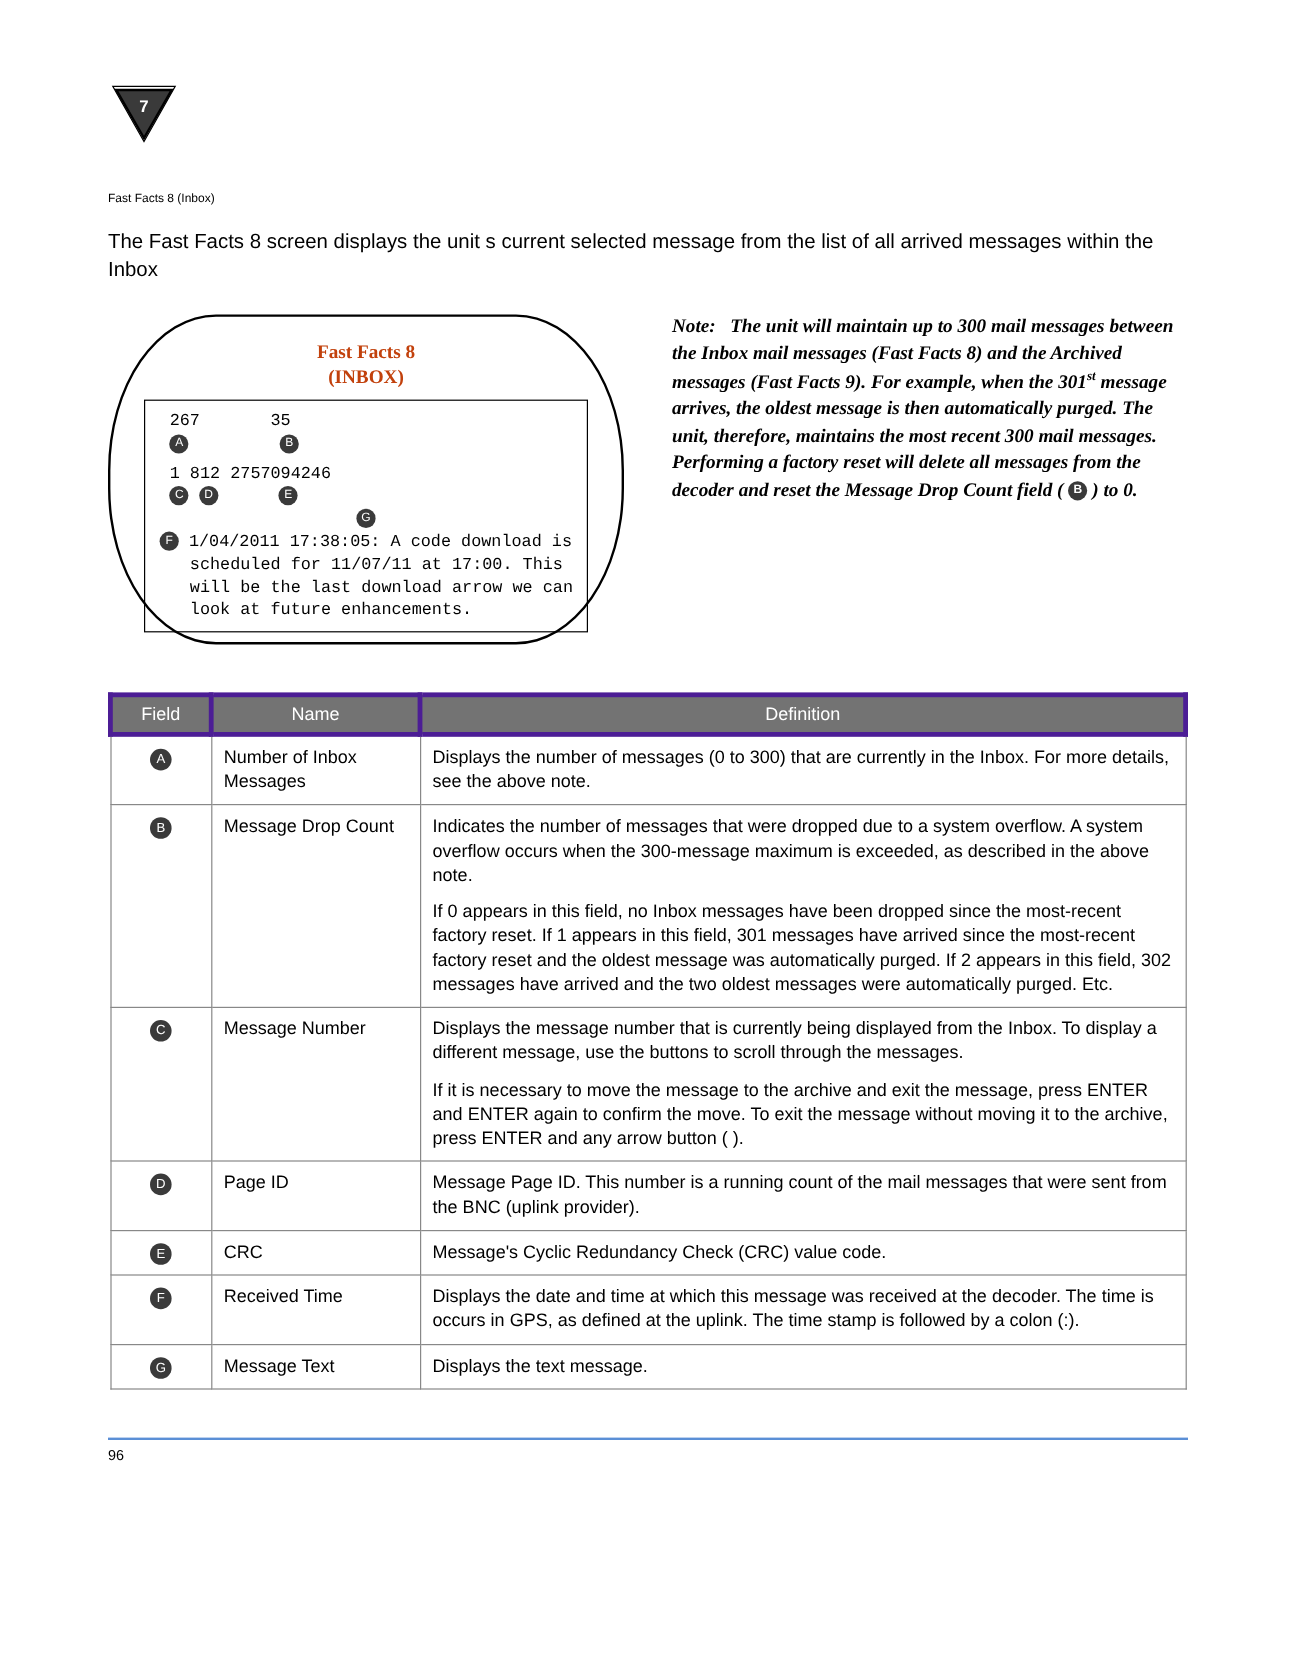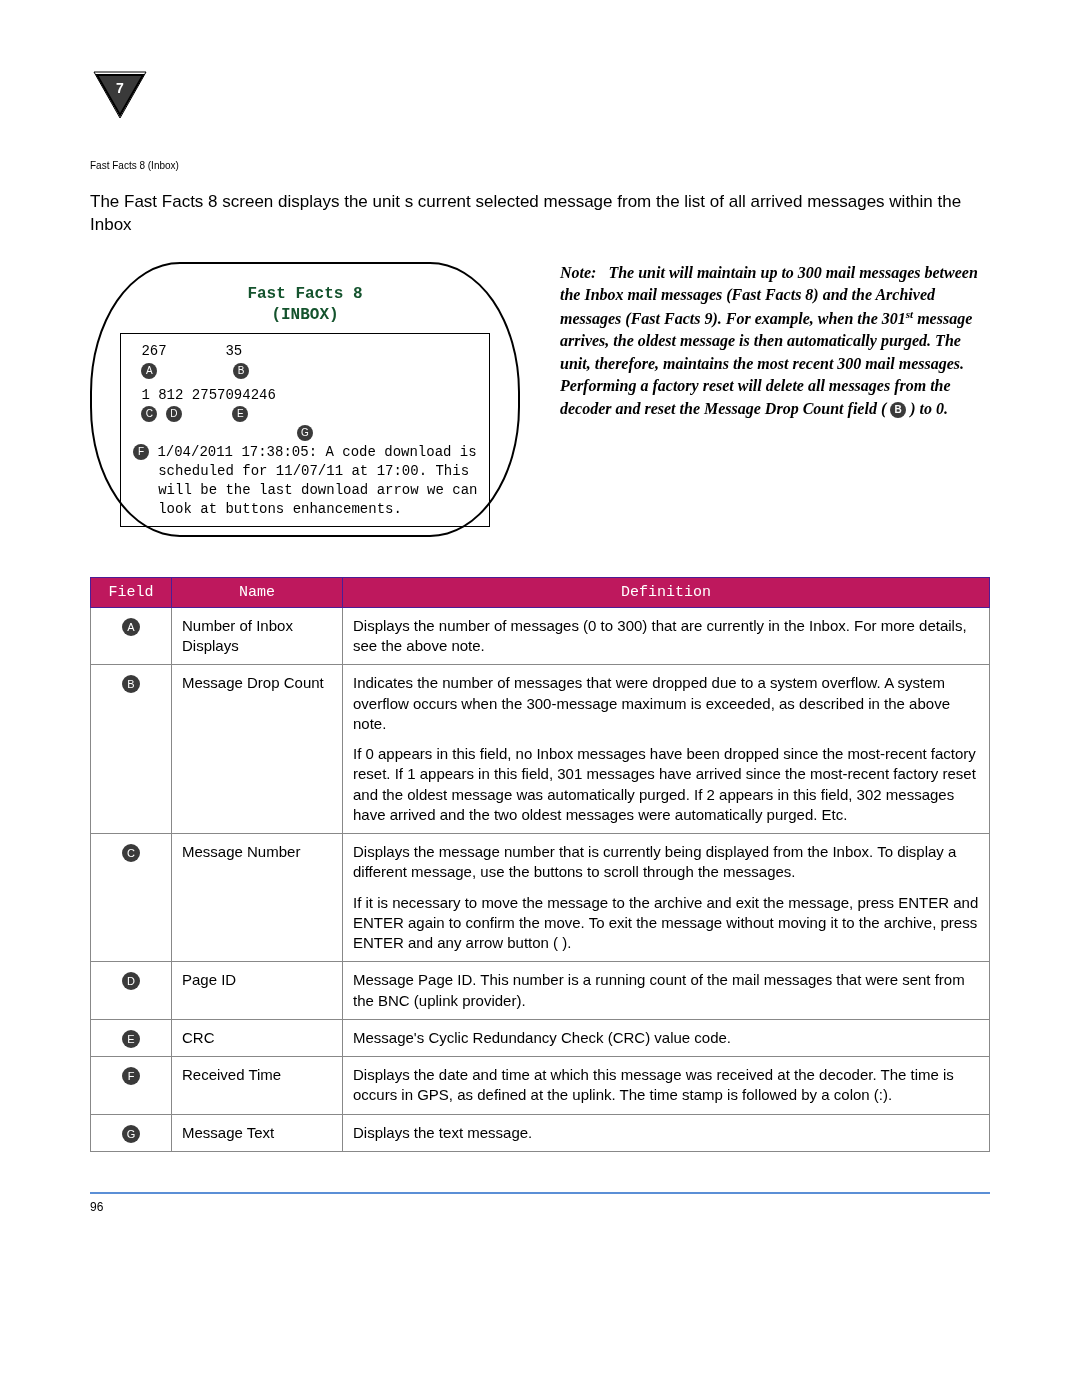--- a/index.html
+++ b/index.html
@@ -76,25 +76,25 @@
   .screen {
     border: 2px solid #000;
     border-radius: 90px / 130px;
     padding: 20px 28px 40px 28px;
     box-sizing: border-box;
     width: 430px;
     height: 275px;
     position: relative;
   }
   .screen-title {
-    font-family: Liberation Mono, monospace;
+    font-family: Liberation Serif, serif;
     font-weight: bold;
     text-align: center;
     font-size: 16px;
-    color: #14532d;
+    color: #c2410c;
     line-height: 1.3;
     margin-bottom: 8px;
   }
   .screen-box {
     border: 1px solid #000;
     padding: 8px 12px 8px 12px;
     font-family: 'Courier New', monospace;
     font-size: 14px;
     line-height: 1.35;
   }
@@ -113,27 +113,26 @@
     vertical-align: middle;
   }
 
   
   table.fields {
     width: 100%;
     border-collapse: collapse;
     font-size: 15px;
   }
   table.fields th {
-    background: #be185d;
+    background: #737373;
     color: #fff;
     font-weight: normal;
     padding: 6px 10px;
-    border: 1px solid #4c1d95;
-    text-align: center;
-    font-family: Liberation Mono, monospace;
+    border: 4px solid #4c1d95;
+    text-align: center;
   }
   table.fields th:first-child { width: 60px; }
   table.fields th:nth-child(2) { width: 150px; text-align: center;}
   table.fields td {
     border: 1px solid #888;
     padding: 8px 10px;
     vertical-align: top;
     line-height: 1.35;
   }
   table.fields td:first-child { text-align: center; }
@@ -188,21 +187,21 @@
         <div class="screen-box">
           <div class="mono-row"> <span>267</span>       <span>35</span></div>
           <div class="mono-row"> <span class="callout">A</span>         <span class="callout">B</span></div>
           <div style="height:6px"></div>
           <div class="mono-row"> <span>1</span> <span>812</span> <span>2757094246</span></div>
           <div class="mono-row"> <span class="callout">C</span> <span class="callout">D</span>      <span class="callout">E</span></div>
           <div class="mono-row" style="text-align:center"><span class="callout">G</span></div>
           <div class="mono-row"><span class="callout">F</span> <span>1/04/2011 17:38:05: A code download is</span></div>
           <div class="mono-row">   <span>scheduled for 11/07/11 at 17:00. This</span></div>
           <div class="mono-row">   <span>will be the last download arrow we can</span></div>
-          <div class="mono-row">   <span>look at buttons enhancements.</span></div>
+          <div class="mono-row">   <span>look at future enhancements.</span></div>
         </div>
       </div>
     </div>
 
     <div class="note-col">
       <span>Note:</span>&nbsp;&nbsp;
       <span>The unit will maintain up to 300 mail messages between the Inbox mail messages (Fast Facts 8) and the Archived messages (Fast Facts 9). For example, when the 301</span><sup>st</sup><span> message arrives, the oldest message is then automatically purged. The unit, therefore, maintains the most recent 300 mail messages. Performing a factory reset will delete all messages from the decoder and reset the Message Drop Count field ( </span><span class="inline-bullet">B</span><span> ) to 0.</span>
     </div>
   </div>
 
@@ -210,21 +209,21 @@
     <thead>
       <tr>
         <th>Field</th>
         <th>Name</th>
         <th>Definition</th>
       </tr>
     </thead>
     <tbody id="tbody">
         <tr>
           <td><span class="cell-bullet">A</span></td>
-          <td>Number of Inbox Displays</td>
+          <td>Number of Inbox Messages</td>
           <td>
             <p class="def-para">Displays the number of messages (0 to 300) that are currently in the Inbox. For more details, see the above note.</p>
           </td>
         </tr>
         <tr>
           <td><span class="cell-bullet">B</span></td>
           <td>Message Drop Count</td>
           <td>
             <p class="def-para">Indicates the number of messages that were dropped due to a system overflow. A system overflow occurs when the 300-message maximum is exceeded, as described in the above note.</p>
             <p class="def-para">If 0 appears in this field, no Inbox messages have been dropped since the most-recent factory reset. If 1 appears in this field, 301 messages have arrived since the most-recent factory reset and the oldest message was automatically purged. If 2 appears in this field, 302 messages have arrived and the two oldest messages were automatically purged. Etc.</p>

